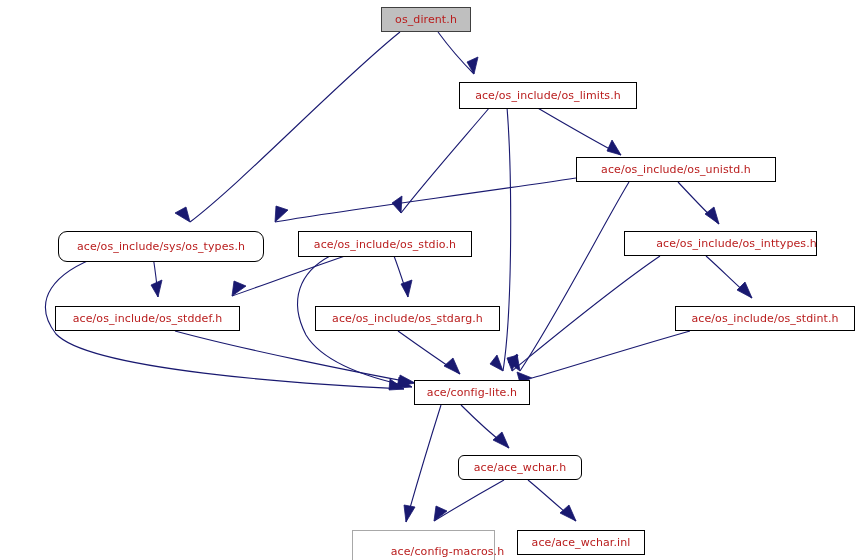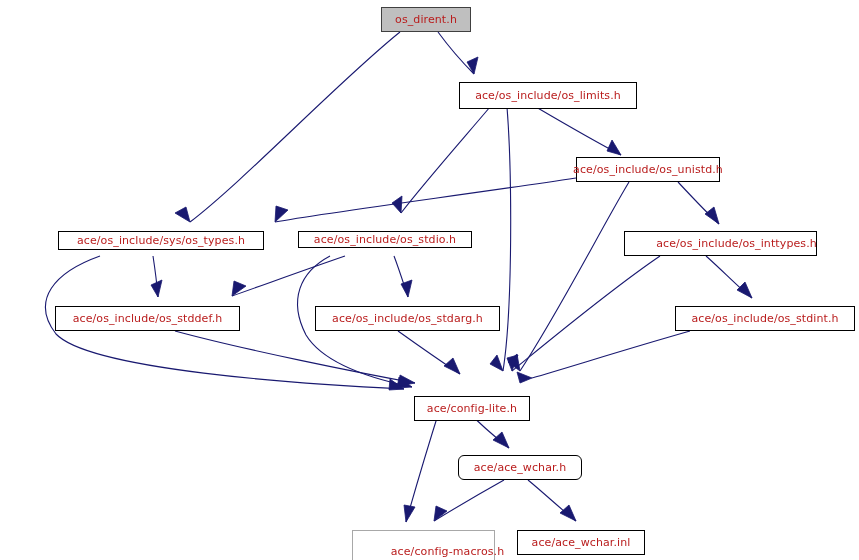--- a/index.html
+++ b/index.html
@@ -151,42 +151,42 @@
         <path class="edge-head" d="M 576,521 L 569,505 L 560,513 Z"></path>
       </g>
     </svg>
   <div id="node-layer">
       <div class="node-box node-root" style="left: 381px; top: 7px; width: 90px; height: 25px;">
         <span class="node-label">os_dirent.h</span>
       </div>
       <div class="node-box" style="left: 416px; top: 82px; width: 178px; height: 27px; margin-left: 43px;">
         <span class="node-label">ace/os_include/os_limits.h</span>
       </div>
-      <div class="node-box" style="left: 576px; top: 157px; width: 144px; height: 25px;">
+      <div class="node-box" style="left: 576px; top: 157px; width: 200px; height: 25px;">
         <span class="node-label">ace/os_include/os_unistd.h</span>
       </div>
-      <div class="node-box" style="left: 58px; top: 231px; width: 206px; height: 19px;">
+      <div class="node-box" style="left: 58px; top: 231px; width: 206px; height: 31px; border-radius: 9px;">
         <span class="node-label">ace/os_include/sys/os_types.h</span>
       </div>
-      <div class="node-box" style="left: 298px; top: 231px; width: 174px; height: 17px;">
+      <div class="node-box" style="left: 298px; top: 231px; width: 174px; height: 26px;">
         <span class="node-label">ace/os_include/os_stdio.h</span>
       </div>
       <div class="node-box" style="left: 624px; top: 231px; width: 193px; height: 25px; padding-left: 32px;">
         <span class="node-label">ace/os_include/os_inttypes.h</span>
       </div>
       <div class="node-box" style="left: 55px; top: 306px; width: 185px; height: 25px; justify-content: center;">
         <span class="node-label">ace/os_include/os_stddef.h</span>
       </div>
       <div class="node-box" style="left: 315px; top: 306px; width: 185px; height: 25px; text-align: center;">
         <span class="node-label">ace/os_include/os_stdarg.h</span>
       </div>
       <div class="node-box" style="left: 675px; top: 306px; width: 180px; height: 25px;">
         <span class="node-label">ace/os_include/os_stdint.h</span>
       </div>
-      <div class="node-box" style="left: 414px; top: 396px; width: 116px; height: 25px;">
+      <div class="node-box" style="left: 414px; top: 380px; width: 116px; height: 25px;">
         <span class="node-label">ace/config-lite.h</span>
       </div>
       <div class="node-box" style="left: 458px; top: 455px; width: 124px; height: 25px; border-radius: 6px;">
         <span class="node-label">ace/ace_wchar.h</span>
       </div>
       <div class="node-box node-faded" style="left: 352px; top: 530px; width: 143px; height: 42px; padding-left: 48px;">
         <span class="node-label">ace/config-macros.h</span>
       </div>
       <div class="node-box" style="left: 517px; top: 530px; width: 128px; height: 25px;">
         <span class="node-label">ace/ace_wchar.inl</span>

